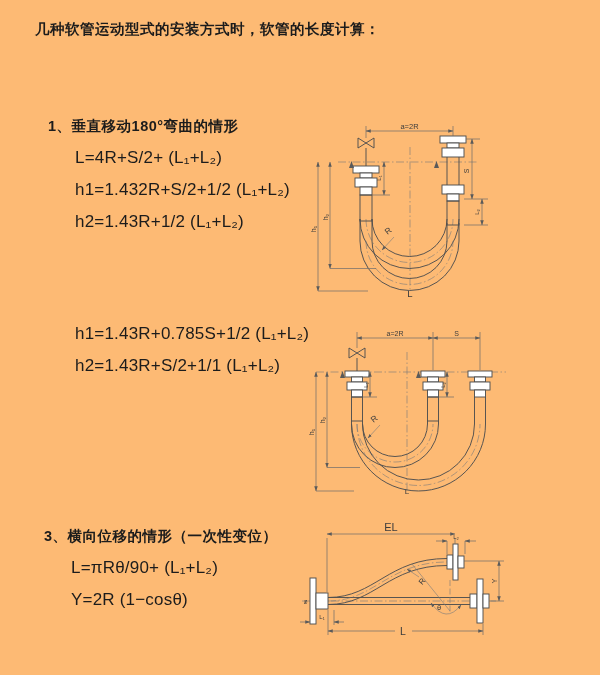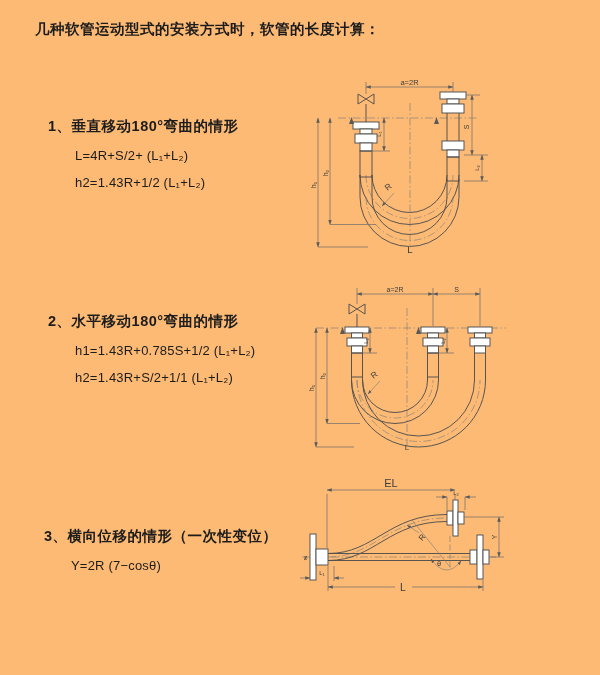--- a/index.html
+++ b/index.html
@@ -4,51 +4,52 @@
 <style>
   html,body { margin:0; padding:0; background:#fff; }
   .page {
     position:relative; width:600px; height:675px; background:#fdba74;
     font-family:"Liberation Sans", sans-serif; color:#1c1c1c; overflow:hidden;
     border-right:3px solid #0f766e;
   }
   .title { position:absolute; left:35px; top:20px; font-size:14.5px; font-weight:700; letter-spacing:.5px; }
   .section { position:absolute;margin-top:14px; }
   .sec-head { font-size:14.5px; font-weight:700; letter-spacing:.5px; }
-  .formula { margin:12px 0 0 27px; font-size:13px; letter-spacing:.2px; white-space:nowrap; }
-  .diagram { position:absolute; }
+  .formula { margin:12px 0 0 27px; font-size:17px; letter-spacing:.2px; white-space:nowrap; }
+  .diagram { position:absolute;margin-top:44px; }
   svg text { font-family:"Liberation Sans", sans-serif; fill:#3c3c3c; }
   .obj  { stroke:#4f4f4f; stroke-width:.95; fill:none; }
   .objf { stroke:#4f4f4f; stroke-width:.95; fill:#ffffff; }
   .dim  { stroke:#6b6b6b; stroke-width:.7; fill:none; }
   .cl   { stroke:#7a7a7a; stroke-width:.6; fill:none; stroke-dasharray:8 2.5 1.5 2.5; }
   .thin { stroke:#7a7a7a; stroke-width:.6; fill:none; }
 </style>
 </head>
 <body>
 
 <div class="page">
 
   <div class="title">几种软管运动型式的安装方式时，软管的长度计算：</div>
 
   <div class="section" style="left:48px; top:103px;">
     <div class="sec-head">1、垂直移动180°弯曲的情形</div>
     <div class="formula">L=4R+S/2+ (L₁+L₂)</div>
+    <div class="formula">h1=1.432R+S/2+1/2 (L₁+L₂)</div>
     <div class="formula">h2=1.43R+1/2 (L₁+L₂)</div>
   </div>
 
   <div class="section" style="left:48px; top:298px;">
-    <div class="sec-head">2、水平移动180°弯曲的情形</div>
     <div class="formula">h1=1.43R+0.785S+1/2 (L₁+L₂)</div>
     <div class="formula">h2=1.43R+S/2+1/1 (L₁+L₂)</div>
   </div>
 
   <div class="section" style="left:44px; top:513px;">
     <div class="sec-head">3、横向位移的情形（一次性变位）</div>
-    <div class="formula">Y=2R (7−cosθ)</div>
+    <div class="formula">L=πRθ/90+ (L₁+L₂)</div>
+    <div class="formula">Y=2R (1−cosθ)</div>
   </div>
 
   <div class="diagram" style="left:310px; top:75px;">
     <svg width="280" height="180" viewBox="0 0 280 180">
       <defs>
         <marker id="ar1" viewBox="0 0 10 10" refX="9" refY="5" markerWidth="7.5" markerHeight="7.5" orient="auto-start-reverse">
           <path d="M0,1.6 L9.5,5 L0,8.4 z" fill="#5a5a5a"></path>
         </marker>
         <pattern id="br1" width="4" height="4" patternUnits="userSpaceOnUse">
           <path d="M0,4 L4,0 M0,0 L4,4" stroke="#8a8a8a" stroke-width="0.55"></path>

